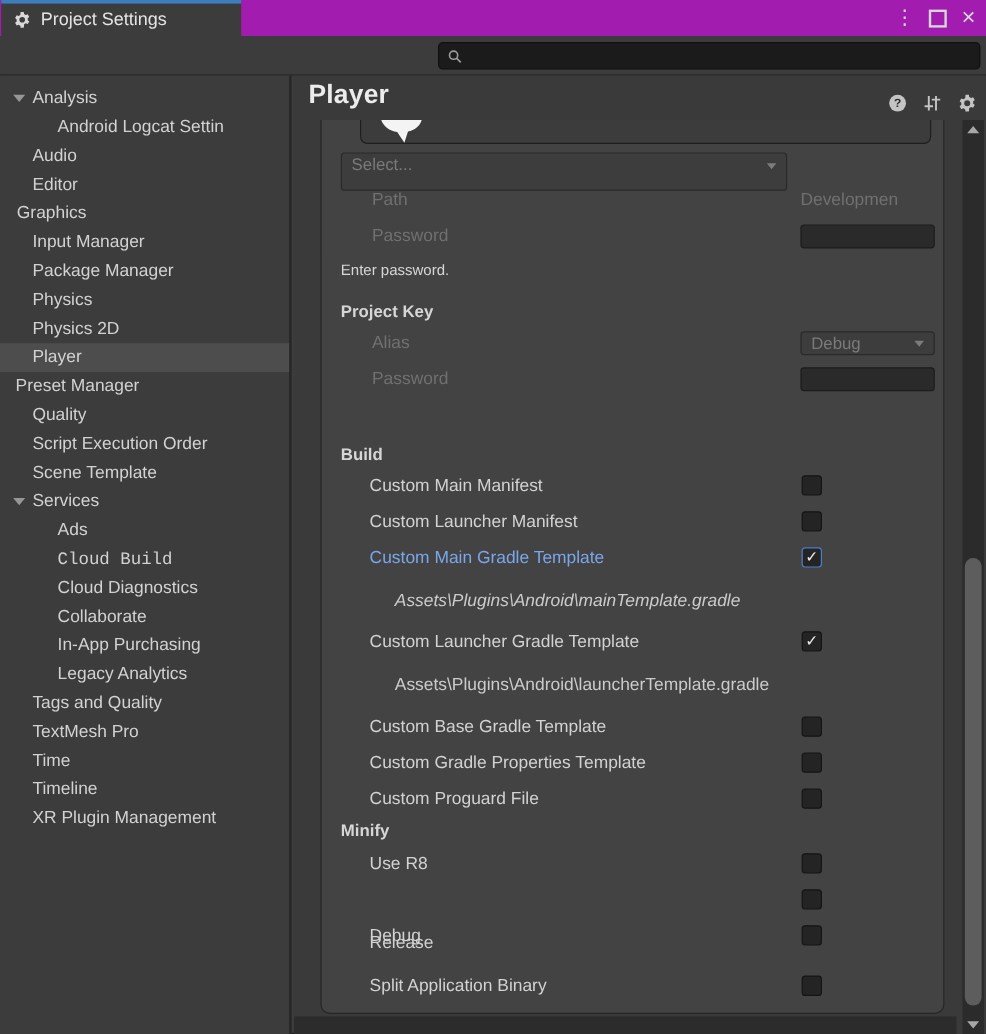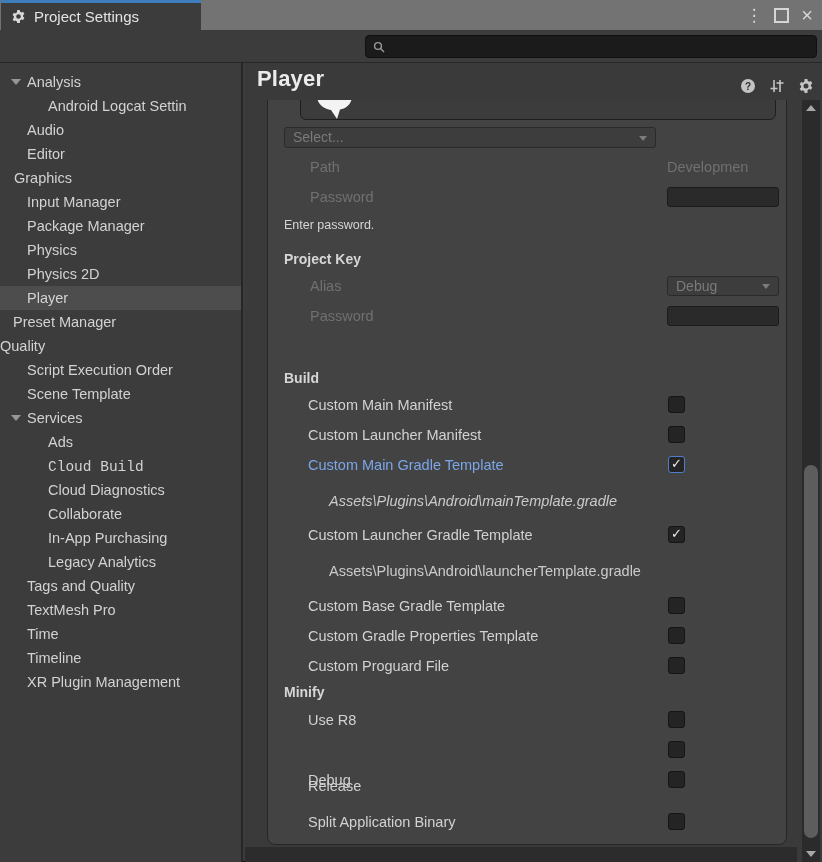--- a/index.html
+++ b/index.html
@@ -3,21 +3,21 @@
 <meta charset="utf-8">
 <style>
   html,body{margin:0;padding:0;background:#222;}
   #root{
     position:relative;width:822px;height:862px;overflow:hidden;
     background:#3c3c3c;
     font-family:"Liberation Sans","DejaVu Sans",sans-serif;
     box-shadow:inset 0 0 0 1px #0d0d0d;
   }
   
-  #titlebar{position:absolute;top:0;left:0;right:0;height:30px;background:#737373;}
+  #titlebar{position:absolute;top:0;left:0;right:0;height:30px;background:#a21caf;}
   #tab{
     position:absolute;left:1px;top:0;width:200px;height:30px;background:#3c3c3c;
     border-top:3px solid #3d7dbb;box-sizing:border-box;
     display:flex;align-items:center;gap:8px;padding-left:10px;
   }
   #tab .tab-title{font-size:15px;color:#e4e4e4;}
   .winbtn{position:absolute;top:0;height:30px;display:flex;align-items:center;justify-content:center;color:#d6d6d6;}
   
   #toolbar{position:absolute;top:30px;left:0;right:0;height:33px;background:#3c3c3c;border-bottom:1px solid #272727;box-sizing:border-box;}
   #searchbox{
@@ -120,21 +120,21 @@
         <div class="side-item"><span class="lbl" style="padding-left: 48px;">Android Logcat Settin</span></div>
         <div class="side-item"><span class="lbl" style="padding-left: 27px;">Audio</span></div>
         <div class="side-item"><span class="lbl" style="padding-left: 27px;">Editor</span></div>
         <div class="side-item"><span class="lbl" style="padding-left: 14px;">Graphics</span></div>
         <div class="side-item"><span class="lbl" style="padding-left: 27px;">Input Manager</span></div>
         <div class="side-item"><span class="lbl" style="padding-left: 27px;">Package Manager</span></div>
         <div class="side-item"><span class="lbl" style="padding-left: 27px;">Physics</span></div>
         <div class="side-item"><span class="lbl" style="padding-left: 27px;">Physics 2D</span></div>
         <div class="side-item sel"><span class="lbl" style="padding-left: 27px;">Player</span></div>
         <div class="side-item"><span class="lbl" style="padding-left: 13px;">Preset Manager</span></div>
-        <div class="side-item"><span class="lbl" style="">Quality</span></div>
+        <div class="side-item"><span class="lbl" style="padding-left: 27px;">Quality</span></div>
         <div class="side-item"><span class="lbl" style="padding-left: 27px;">Script Execution Order</span></div>
         <div class="side-item"><span class="lbl" style="padding-left: 27px;">Scene Template</span></div>
         <div class="side-item"><span class="tri-down"></span><span class="lbl" style="padding-left: 27px;">Services</span></div>
         <div class="side-item"><span class="lbl" style="padding-left: 48px;">Ads</span></div>
         <div class="side-item"><span class="lbl" style="padding-left: 48px; font-family: Liberation Mono, monospace;">Cloud Build</span></div>
         <div class="side-item"><span class="lbl" style="padding-left: 48px;">Cloud Diagnostics</span></div>
         <div class="side-item"><span class="lbl" style="padding-left: 48px;">Collaborate</span></div>
         <div class="side-item"><span class="lbl" style="padding-left: 48px;">In-App Purchasing</span></div>
         <div class="side-item"><span class="lbl" style="padding-left: 48px;">Legacy Analytics</span></div>
         <div class="side-item"><span class="lbl" style="padding-left: 27px;">Tags and Quality</span></div>
@@ -172,21 +172,21 @@
     <div id="content">
       <div id="container"></div>
 
       <div id="partial-box"></div>
       <div id="blob">
         <svg width="37" height="24" viewBox="0 0 37 24">
             <path d="M1,0 C1,7 7,13 15,14 L21,23 L24,13.6 C31,12.4 36,7 36,0 Z" fill="#f4f4f4"></path>
           </svg>
       </div>
 
-      <div class="dd" style="left:39px;top:27px;width:372px;height:21px;">
+      <div class="dd" style="left:39px;top:27px;width:372px;height:32px;">
         <span>Select...</span>
         <span class="dd-arrow"></span>
       </div>
 
       <div class="row-label dim" style="left:65px;top:57px;">Path</div>
       <div class="valuetext" style="left:422px;top:57px;width:112px;">Developmen</div>
 
       <div class="row-label dim" style="left:65px;top:87px;">Password</div>
       <div class="field" style="left:422px;top:87px;width:112px;height:20px;"></div>
 

